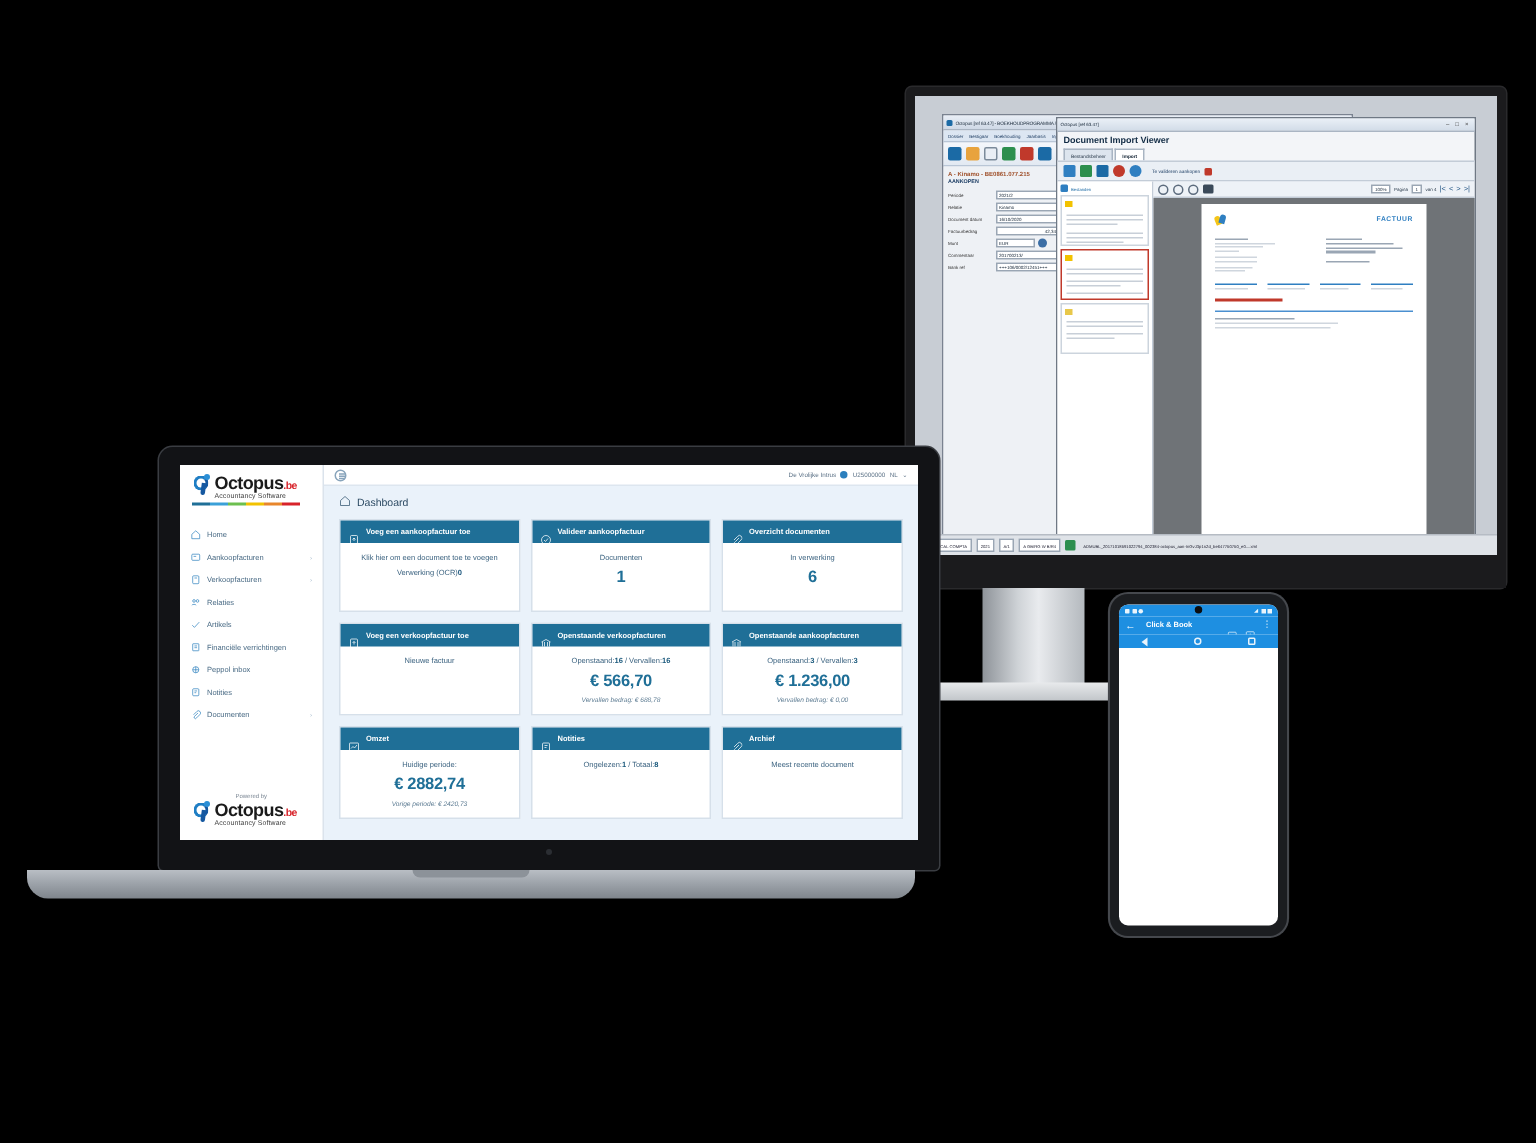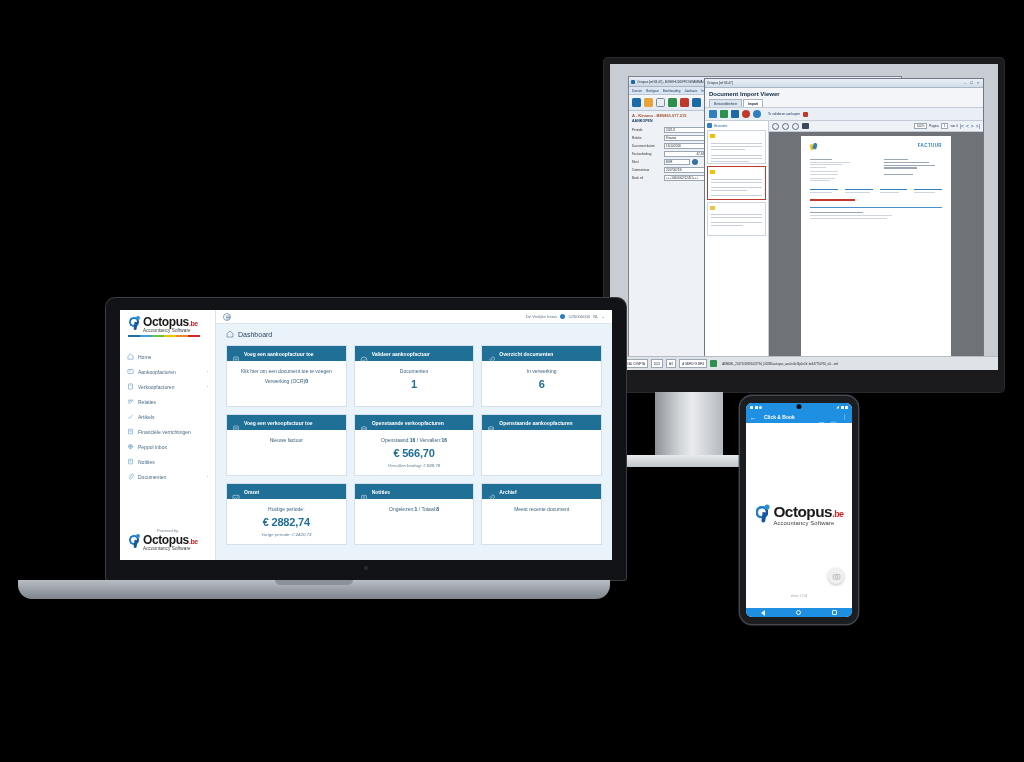--- a/index.html
+++ b/index.html
@@ -790,20 +790,28 @@
             </div>
 
             <div class="card">
               <div class="card-hd">
                 <span class="ch-ico"><svg viewBox="0 0 24 24">
                       <path d="M3 9l9-5 9 5"></path>
                       <path d="M5 9v9M9 9v9M15 9v9M19 9v9M3 20h18"></path>
                     </svg></span>
                 <span class="ch-title">Openstaande aankoopfacturen</span>
               </div>
+              <div class="card-bd">
+                <div class="cb-line">
+                  <span>Openstaand:</span><b>3</b>
+                  <span>/ Vervallen:</span><b>3</b>
+                </div>
+                <div class="cb-big">€ 1.236,00</div>
+                <div class="cb-small">Vervallen bedrag: € 0,00</div>
+              </div>
             </div>
 
             <div class="card">
               <div class="card-hd">
                 <span class="ch-ico"><svg viewBox="0 0 24 24">
                       <rect x="3" y="4" width="18" height="16" rx="1"></rect>
                       <path d="M6 15l4-4 3 3 5-6"></path>
                     </svg></span>
                 <span class="ch-title">Omzet</span>
               </div>
@@ -873,42 +881,20 @@
         <span class="ph-ico"><svg viewBox="0 0 24 24">
               <rect x="3" y="5" width="18" height="14" rx="2"></rect>
               <path d="M6 16l4-4 3 3 3-2 2 3"></path>
             </svg></span>
         <span class="ph-ico"><svg viewBox="0 0 24 24">
               <rect x="3" y="4" width="18" height="16" rx="2"></rect>
               <path d="M8 12h8M12 8v8"></path>
             </svg></span>
         <span class="ph-dots">⋮</span>
       </div>
-      <div class="ph-content">
-        <div class="ph-logo">
-          <div class="logo-mark">
-            <span class="ring"></span>
-              <span class="tail"></span>
-              <span class="dot"></span>
-          </div>
-          <div class="logo-txt">
-            <div class="logo-main">
-              <span>Octopus</span><span class="be">.be</span>
-            </div>
-            <div class="logo-sub">Accountancy Software</div>
-          </div>
-        </div>
-        <div class="ph-fab">
-          <svg viewBox="0 0 24 24">
-              <rect x="3" y="7" width="18" height="12" rx="2"></rect>
-              <circle cx="12" cy="13" r="3.4"></circle>
-            </svg>
-        </div>
-        <div class="ph-ver">Versie 1.7.44</div>
-      </div>
       <div class="ph-navbar">
         <i class="tri"></i>
         <i class="cir"></i>
         <i class="sq"></i>
       </div>
     </div>
   </div>
 
 </div>
 

